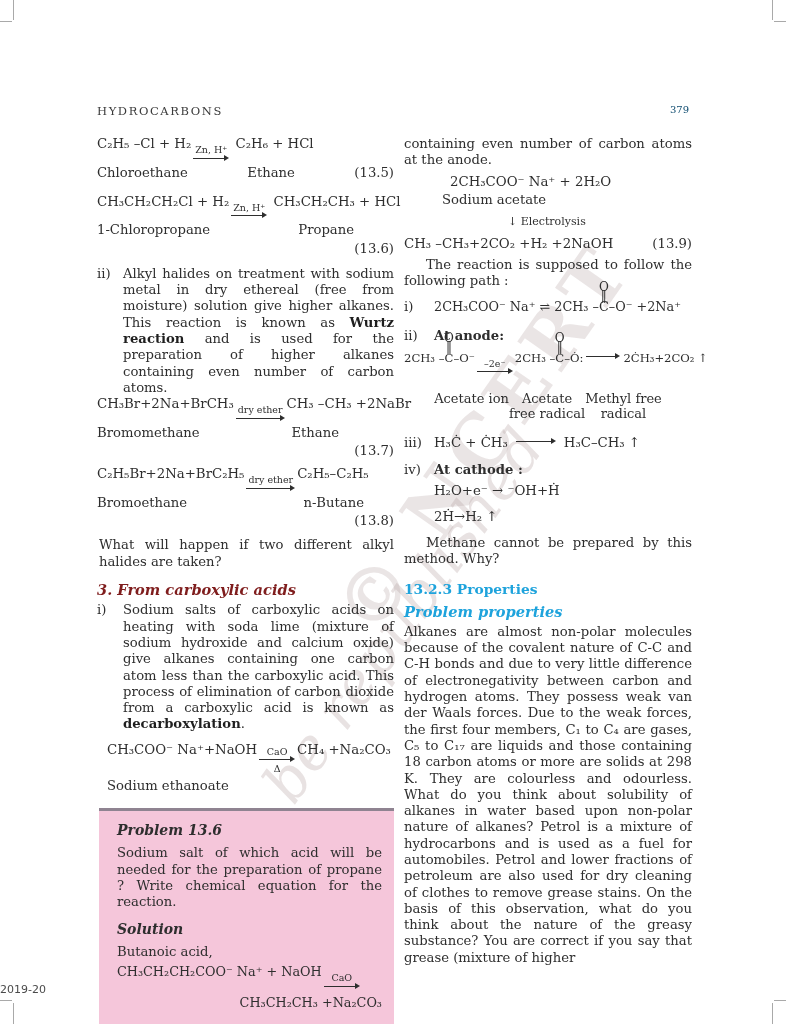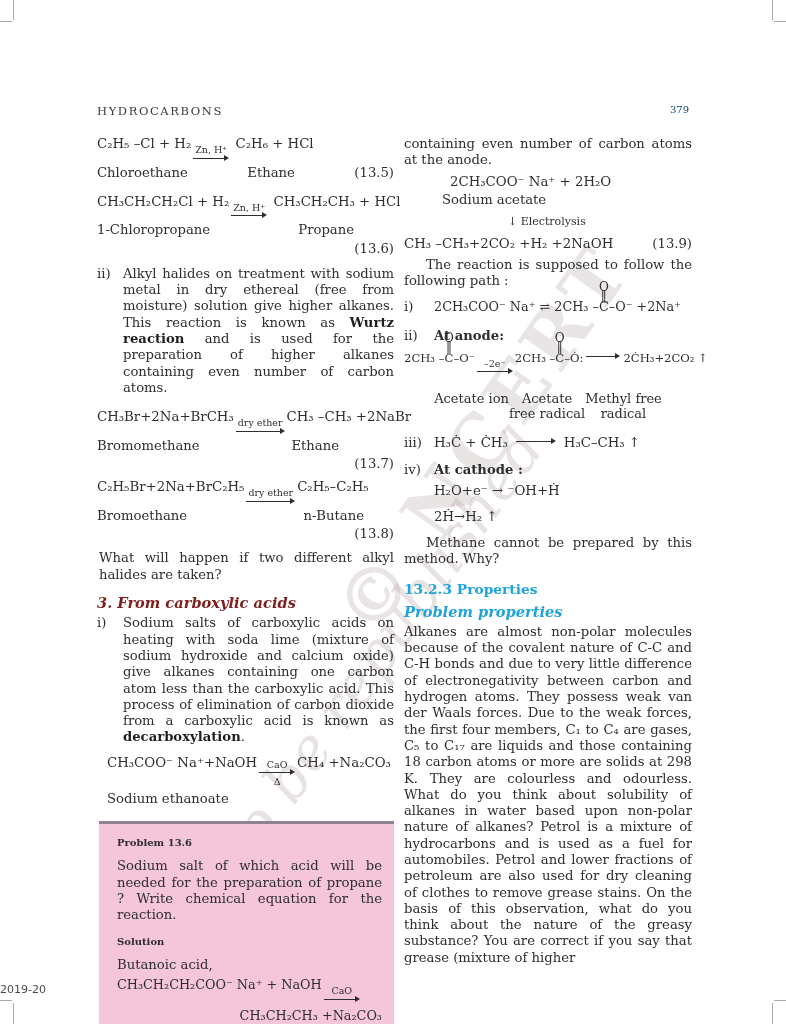--- a/index.html
+++ b/index.html
@@ -50,21 +50,21 @@
   
   .cstk{position:relative;display:inline-block;}
   .cstk .ab{position:absolute;bottom:calc(100% - 2px);left:50%;transform:translateX(-50%);text-align:center;}
   .cstk .ab span{display:block;font-size:12px;line-height:9px;}
   .hasstack{margin-top:26px;}
   
   .h-it{font-weight:bold;font-style:italic;font-size:14.6px;margin-top:12px;}
   .h-b{font-weight:bold;font-size:13.8px;margin-top:14px;}
   
   .problem{margin:14px 0 0 2px;padding:11px 12px 13px 18px;}
-  .problem .pt{font-weight:bold;font-size:10px;}
+  .problem .pt{font-weight:bold;font-size:14px;font-style:italic;}
   .problem p{margin:7px 0 0 0;}
   
   .ind{text-indent:22px;}
   .caps{display:flex;justify-content:center;margin-top:16px;font-size:13px;}
   .caps .c{text-align:center;line-height:15px;}
   .srow{display:flex;}
   .srow .mk{flex:0 0 30px;}
 </style>
 </head>
 <body>
@@ -112,21 +112,21 @@
       <span>1-Chloropropane</span>
       <span>Propane</span>
     </div>
     <div class="numr">(13.6)</div>
 
     <div class="li">
       <span class="mk">ii)</span>
       <span class="tx"><span>Alkyl halides on treatment with sodium metal in dry ethereal (free from moisture) solution give higher alkanes. This reaction is known as </span><b class="blk">Wurtz reaction</b><span> and is used for the preparation of higher alkanes containing even number of carbon atoms.</span></span>
     </div>
 
-    <div class="eq" style="margin-top:13px;">
+    <div class="eq" style="margin-top:0;">
       <span>CH₃Br+2Na+BrCH₃</span><span class="rxn">
           <span class="lbl">dry ether</span>
           <span class="aline"></span>
         </span><span>CH₃ –CH₃ +2NaBr</span>
     </div>
     <div class="names" style="padding-right:55px;">
       <span>Bromomethane</span>
       <span>Ethane</span>
     </div>
     <div class="numr">(13.7)</div>

